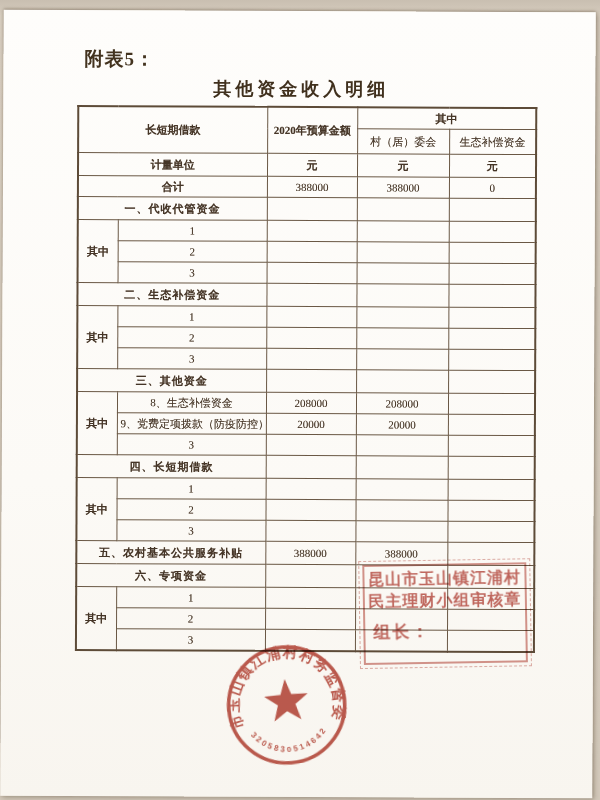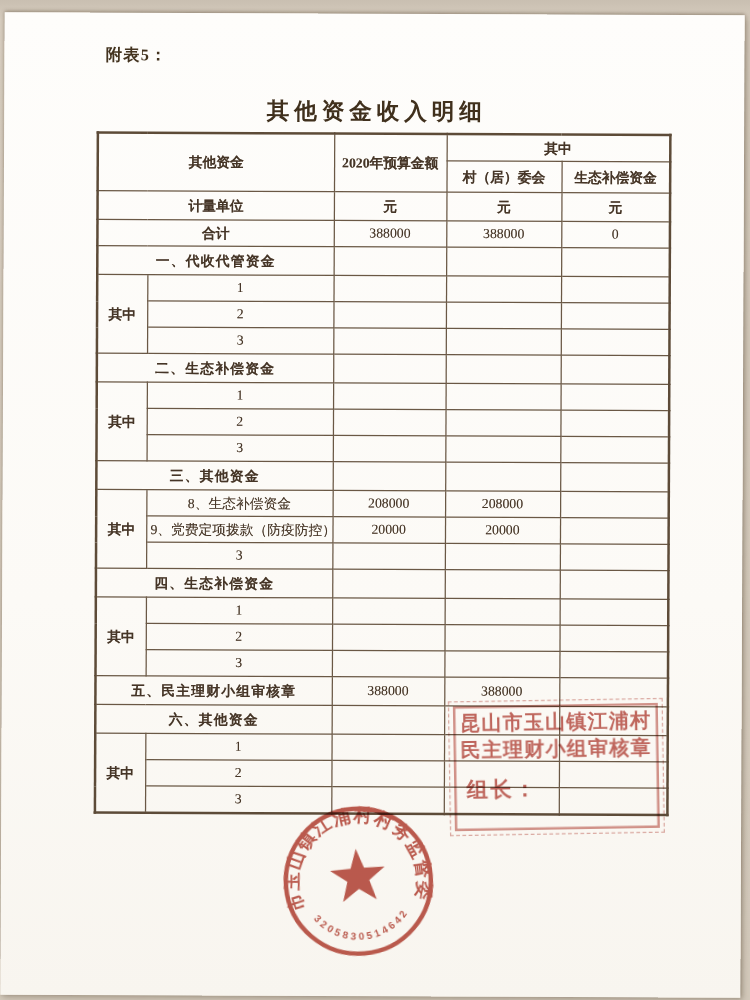--- a/index.html
+++ b/index.html
@@ -9,41 +9,41 @@
     font-family:"Liberation Serif","DejaVu Serif",serif;
   }
   .paper{
     position:absolute;left:2px;top:11px;width:592px;height:786px;
     background:linear-gradient(180deg,#fefdfb 0%,#fcfaf6 60%,#f8f5ef 100%);
     box-shadow:0 -1px 3px rgba(90,75,55,.45), 2px 2px 5px rgba(90,75,55,.35);
     transform:rotate(.25deg);transform-origin:50% 50%;
     color:#4b3a28;
   }
   .tag{
-    position:absolute;left:81px;top:25px;
-    font-size:13px;font-weight:bold;letter-spacing:1px;color:#43331f;
+    position:absolute;left:81px;top:36px;
+    font-size:19px;font-weight:bold;letter-spacing:1px;color:#43331f;
   }
   .title{
     position:absolute;left:0;top:66px;width:596px;text-align:center;
     font-size:18px;font-weight:bold;letter-spacing:4px;color:#40301d;
   }
   table.sheet{
     position:absolute;left:74px;top:95px;width:458px;
     border-collapse:collapse;table-layout:fixed;
     font-size:11px;color:#453527;
     border:2px solid #5d4b38;
     text-shadow:0 0 .4px rgba(80,60,35,.45);
   }
   table.sheet td{
     border:1px solid #6a5845;
     padding:0 3px;text-align:center;vertical-align:middle;
     overflow:hidden;white-space:nowrap;
   }
   tr.hrow td{height:20px;font-weight:bold;}
-  tr.hrow2 td{height:24px;font-weight:bold;}
+  tr.hrow2 td{height:24px;font-weight:normal;}
   tr.unit td{height:22px;font-weight:bold;text-align:center;}
   tr.total td{height:20px;}
   tr.total td.lab{font-weight:bold;}
   tr.sec td{height:22px;}
   tr.sub td{height:20px;}
   td.sec-title{text-align:left;font-weight:bold;padding-left:6px;letter-spacing:1px;margin-top:41px;}
   td.item{text-align:left;padding-left:5px;}
   td.among{font-weight:bold;}
   .note{
     position:absolute;left:84px;top:617px;
@@ -86,21 +86,21 @@
     <colgroup>
       <col style="width:40px">
         <col style="width:149px">
         <col style="width:90px">
         <col style="width:92px">
         <col style="width:87px">
     </colgroup>
     <tbody>
 
       <tr class="hrow">
-        <td colspan="2" rowspan="2">其他资金</td>
+        <td colspan="2" rowspan="2">长短期借款</td>
         <td rowspan="2">2020年预算金额</td>
         <td colspan="2">其中</td>
       </tr>
       <tr class="hrow2">
         <td>村（居）委会</td>
         <td>生态补偿资金</td>
       </tr>
 
       <tr class="unit">
         <td colspan="2">计量单位</td>
@@ -188,54 +188,54 @@
         <td></td>
       </tr>
       <tr class="sub">
         <td class="item">3</td>
         <td></td>
         <td></td>
         <td></td>
       </tr>
 
       <tr class="sec">
-        <td colspan="2" class="sec-title">四、生态补偿资金</td>
-        <td></td>
-        <td></td>
-        <td></td>
-      </tr>
-      <tr class="sub">
-        <td rowspan="3" class="among">其中</td>
-        <td class="item">1</td>
-        <td></td>
-        <td></td>
-        <td></td>
-      </tr>
-      <tr class="sub">
-        <td class="item">2</td>
-        <td></td>
-        <td></td>
-        <td></td>
-      </tr>
-      <tr class="sub">
-        <td class="item">3</td>
-        <td></td>
-        <td></td>
-        <td></td>
-      </tr>
-
-      <tr class="sec">
-        <td colspan="2" class="sec-title">五、民主理财小组审核章</td>
-        <td>388000</td>
-        <td>388000</td>
-        <td></td>
-      </tr>
-
-      <tr class="sec">
-        <td colspan="2" class="sec-title">六、其他资金</td>
+        <td colspan="2" class="sec-title">四、长短期借款</td>
+        <td></td>
+        <td></td>
+        <td></td>
+      </tr>
+      <tr class="sub">
+        <td rowspan="3" class="among">其中</td>
+        <td class="item">1</td>
+        <td></td>
+        <td></td>
+        <td></td>
+      </tr>
+      <tr class="sub">
+        <td class="item">2</td>
+        <td></td>
+        <td></td>
+        <td></td>
+      </tr>
+      <tr class="sub">
+        <td class="item">3</td>
+        <td></td>
+        <td></td>
+        <td></td>
+      </tr>
+
+      <tr class="sec">
+        <td colspan="2" class="sec-title">五、农村基本公共服务补贴</td>
+        <td>388000</td>
+        <td>388000</td>
+        <td></td>
+      </tr>
+
+      <tr class="sec">
+        <td colspan="2" class="sec-title">六、专项资金</td>
         <td></td>
         <td></td>
         <td></td>
       </tr>
       <tr class="sub">
         <td rowspan="3" class="among">其中</td>
         <td class="item">1</td>
         <td></td>
         <td></td>
         <td></td>

